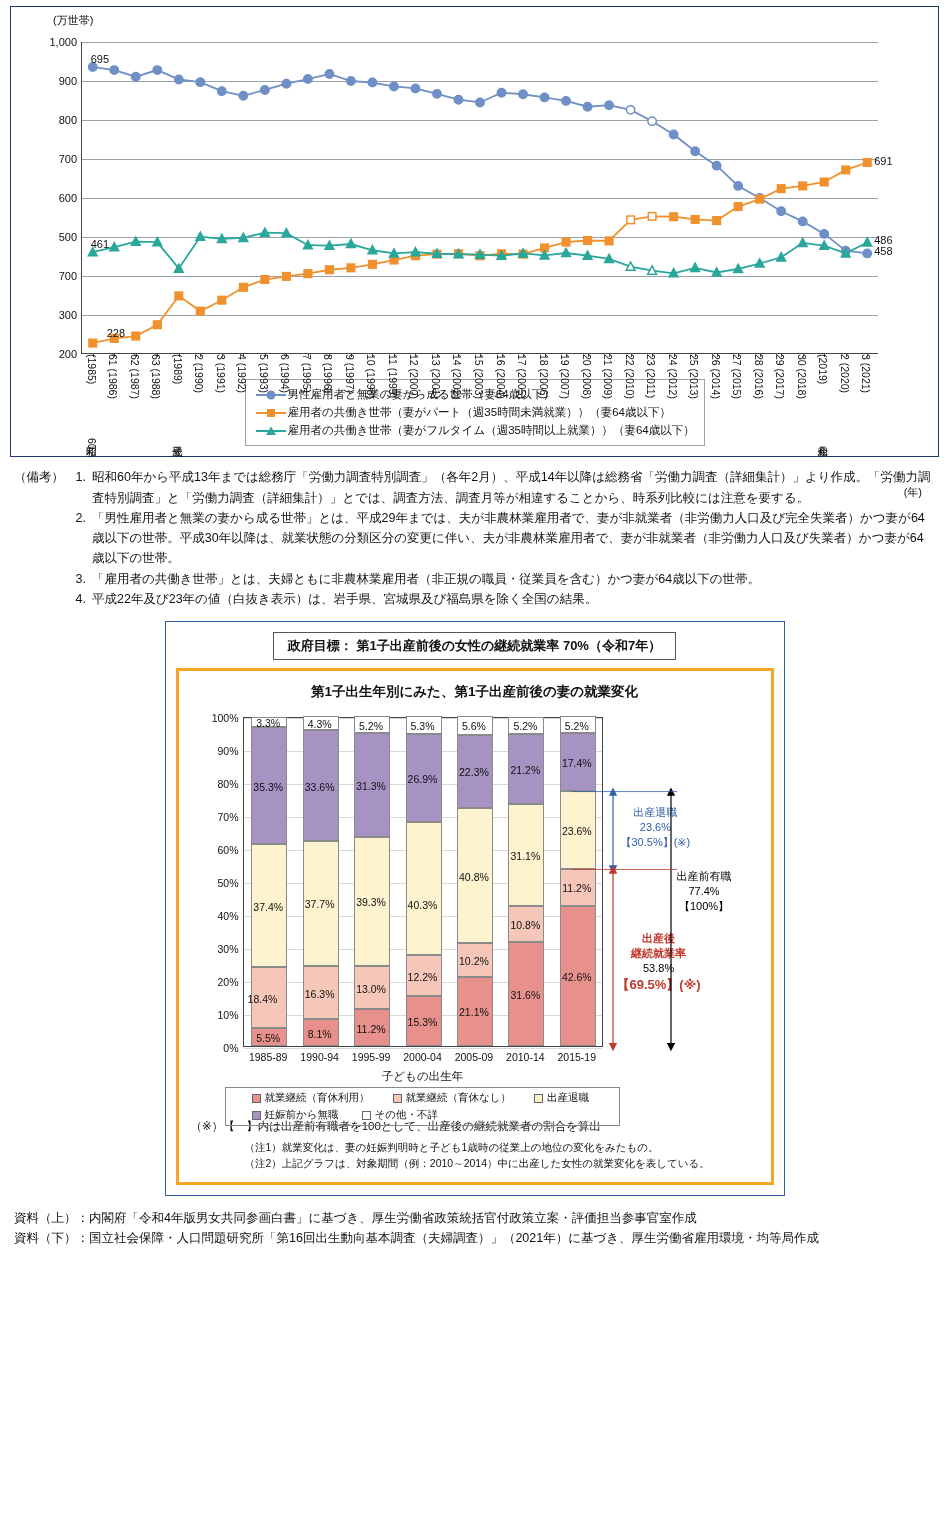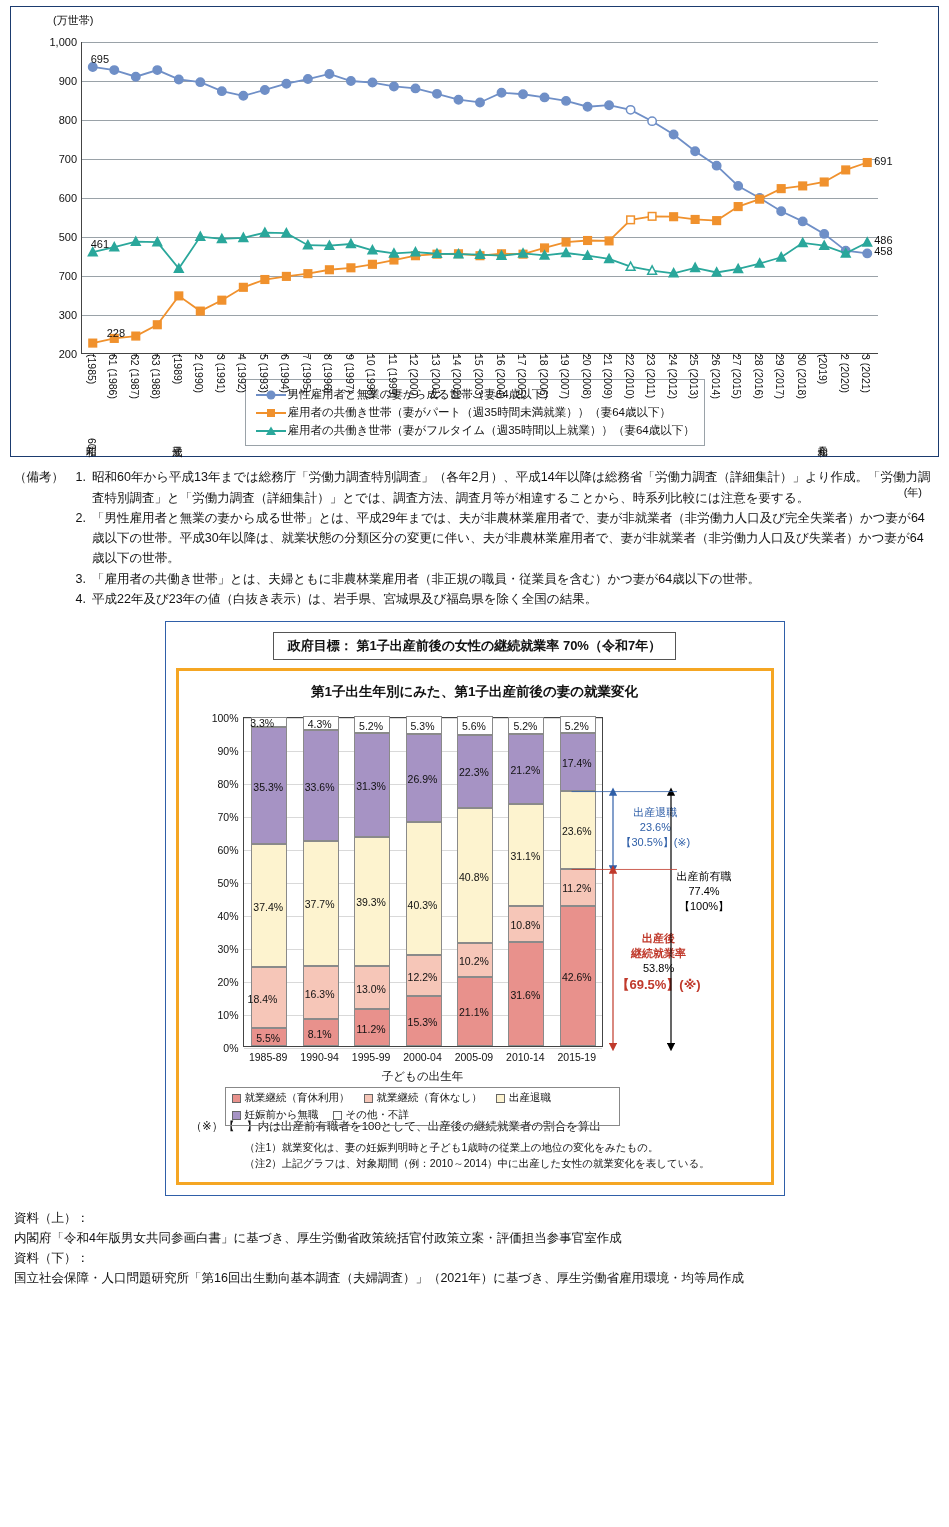--- a/index.html
+++ b/index.html
@@ -125,30 +125,30 @@
   .c2-xlab { position:absolute; top: 342px; font-size:10.5px; transform: translateX(-50%); white-space:nowrap; }
   .c2-axis-title { position:absolute; top: 360px; left: 58px; width:360px; text-align:center; font-size:11.5px; }
   .bar { position:absolute; }
   .seg { position:absolute; left:0; right:0; border:1px solid #8a8a8a; }
   .seglab { position:absolute; font-size:10.5px; white-space:nowrap; }
 
   .c2-legend {
     position:absolute; left: 40px; top: 378px; width: 395px;
     border: 1px solid #888; font-size: 10.5px; padding: 3px 6px;
   }
-  .c2-legend .lrow { display:flex; gap: 14px; }
+  .c2-legend .lrow { display:flex; gap: 23px; margin-left: 20px; }
   .c2-legend .li { display:flex; align-items:center; gap:4px; }
   .sw { width:9px; height:9px; border:1px solid #666; display:inline-block; }
 
   .annot { position:absolute; font-size: 11px; line-height:1.35; }
   .note-star { margin-top: 10px; font-size: 11.5px; padding-left: 6px; }
   .note-small { font-size: 10.5px; line-height:1.5; margin-top: 6px; padding-left: 60px; }
 
   .sources { margin: 12px 14px 12px 14px; font-size: 12.5px; line-height:1.6; }
-  .sources .sl { display:flex;flex-direction:column; }
+  .sources .sl { display:flex; }
   .sources .sb { flex:1; }
 </style>
 </head>
 <body>
 
 <div class="page">
 
 
   <div class="panel">
     <div class="unit">(万世帯)</div>
@@ -465,21 +465,21 @@
               <div class="seg" style="bottom: 0px; height: 18.15px; background: rgb(232, 145, 140);"></div>
               <div class="seg" style="bottom: 18.15px; height: 60.72px; background: rgb(246, 198, 184);"></div>
               <div class="seg" style="bottom: 78.87px; height: 123.42px; background: rgb(253, 243, 207);"></div>
               <div class="seg" style="bottom: 202.29px; height: 116.49px; background: rgb(166, 147, 196);"></div>
               <div class="seg" style="bottom: 318.78px; height: 10.89px; background: rgb(255, 255, 255);"></div>
             </div>
             <div class="seglab" style="left: 6.71429px; bottom: 2.075px; width: 36px; text-align: center;">5.5%</div>
             <div class="seglab" style="left: 1px; bottom: 41.51px; width: 36px; text-align: center;">18.4%</div>
             <div class="seglab" style="left: 6.71429px; bottom: 133.58px; width: 36px; text-align: center;">37.4%</div>
             <div class="seglab" style="left: 6.71429px; bottom: 253.535px; width: 36px; text-align: center;">35.3%</div>
-            <div class="seglab" style="left: 6.71429px; bottom: 317.225px; width: 36px; text-align: left;">3.3%</div>
+            <div class="seglab" style="left: 6.71429px; bottom: 317.225px; width: 36px; text-align: center;">3.3%</div>
             <div class="bar" style="left: 59.1429px; bottom: 0px; width: 36px; height: 330px;">
               <div class="seg" style="bottom: 0px; height: 26.73px; background: rgb(232, 145, 140);"></div>
               <div class="seg" style="bottom: 26.73px; height: 53.79px; background: rgb(246, 198, 184);"></div>
               <div class="seg" style="bottom: 80.52px; height: 124.41px; background: rgb(253, 243, 207);"></div>
               <div class="seg" style="bottom: 204.93px; height: 110.88px; background: rgb(166, 147, 196);"></div>
               <div class="seg" style="bottom: 315.81px; height: 14.19px; background: rgb(255, 255, 255);"></div>
             </div>
             <div class="seglab" style="left: 58.1429px; bottom: 6.365px; width: 36px; text-align: center;">8.1%</div>
             <div class="seglab" style="left: 58.1429px; bottom: 46.625px; width: 36px; text-align: center;">16.3%</div>
             <div class="seglab" style="left: 58.1429px; bottom: 135.725px; width: 36px; text-align: center;">37.7%</div>

